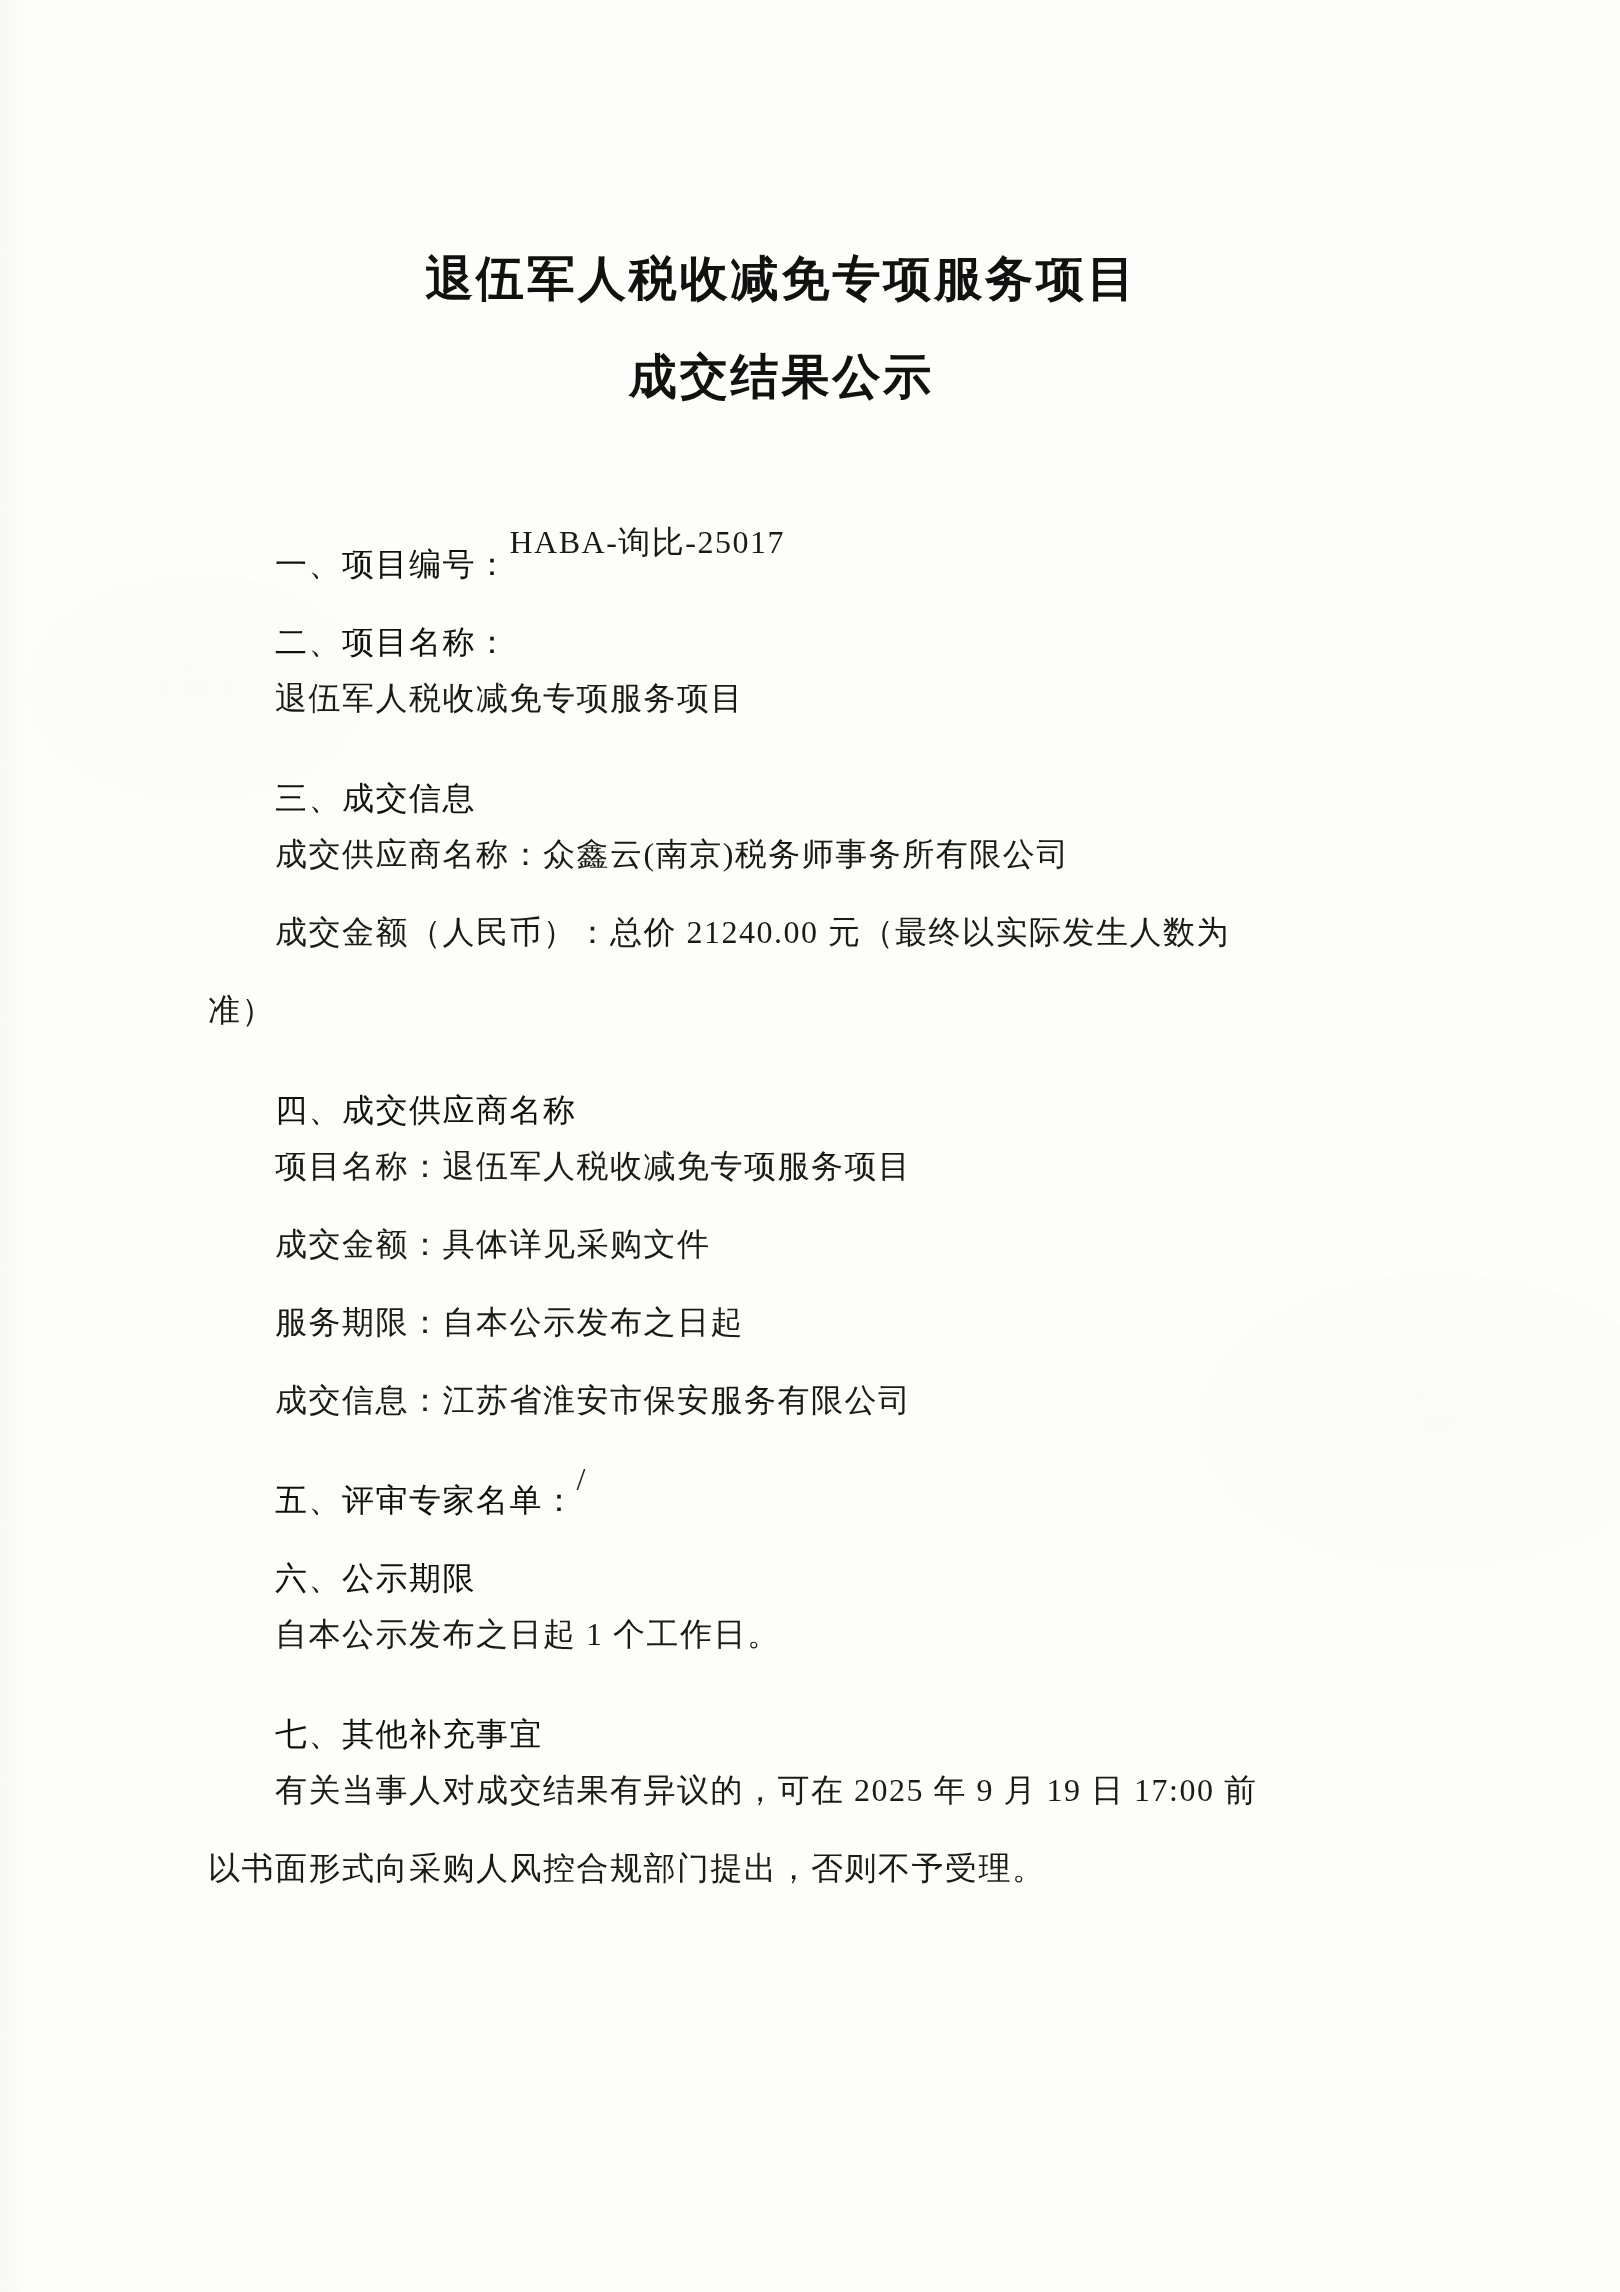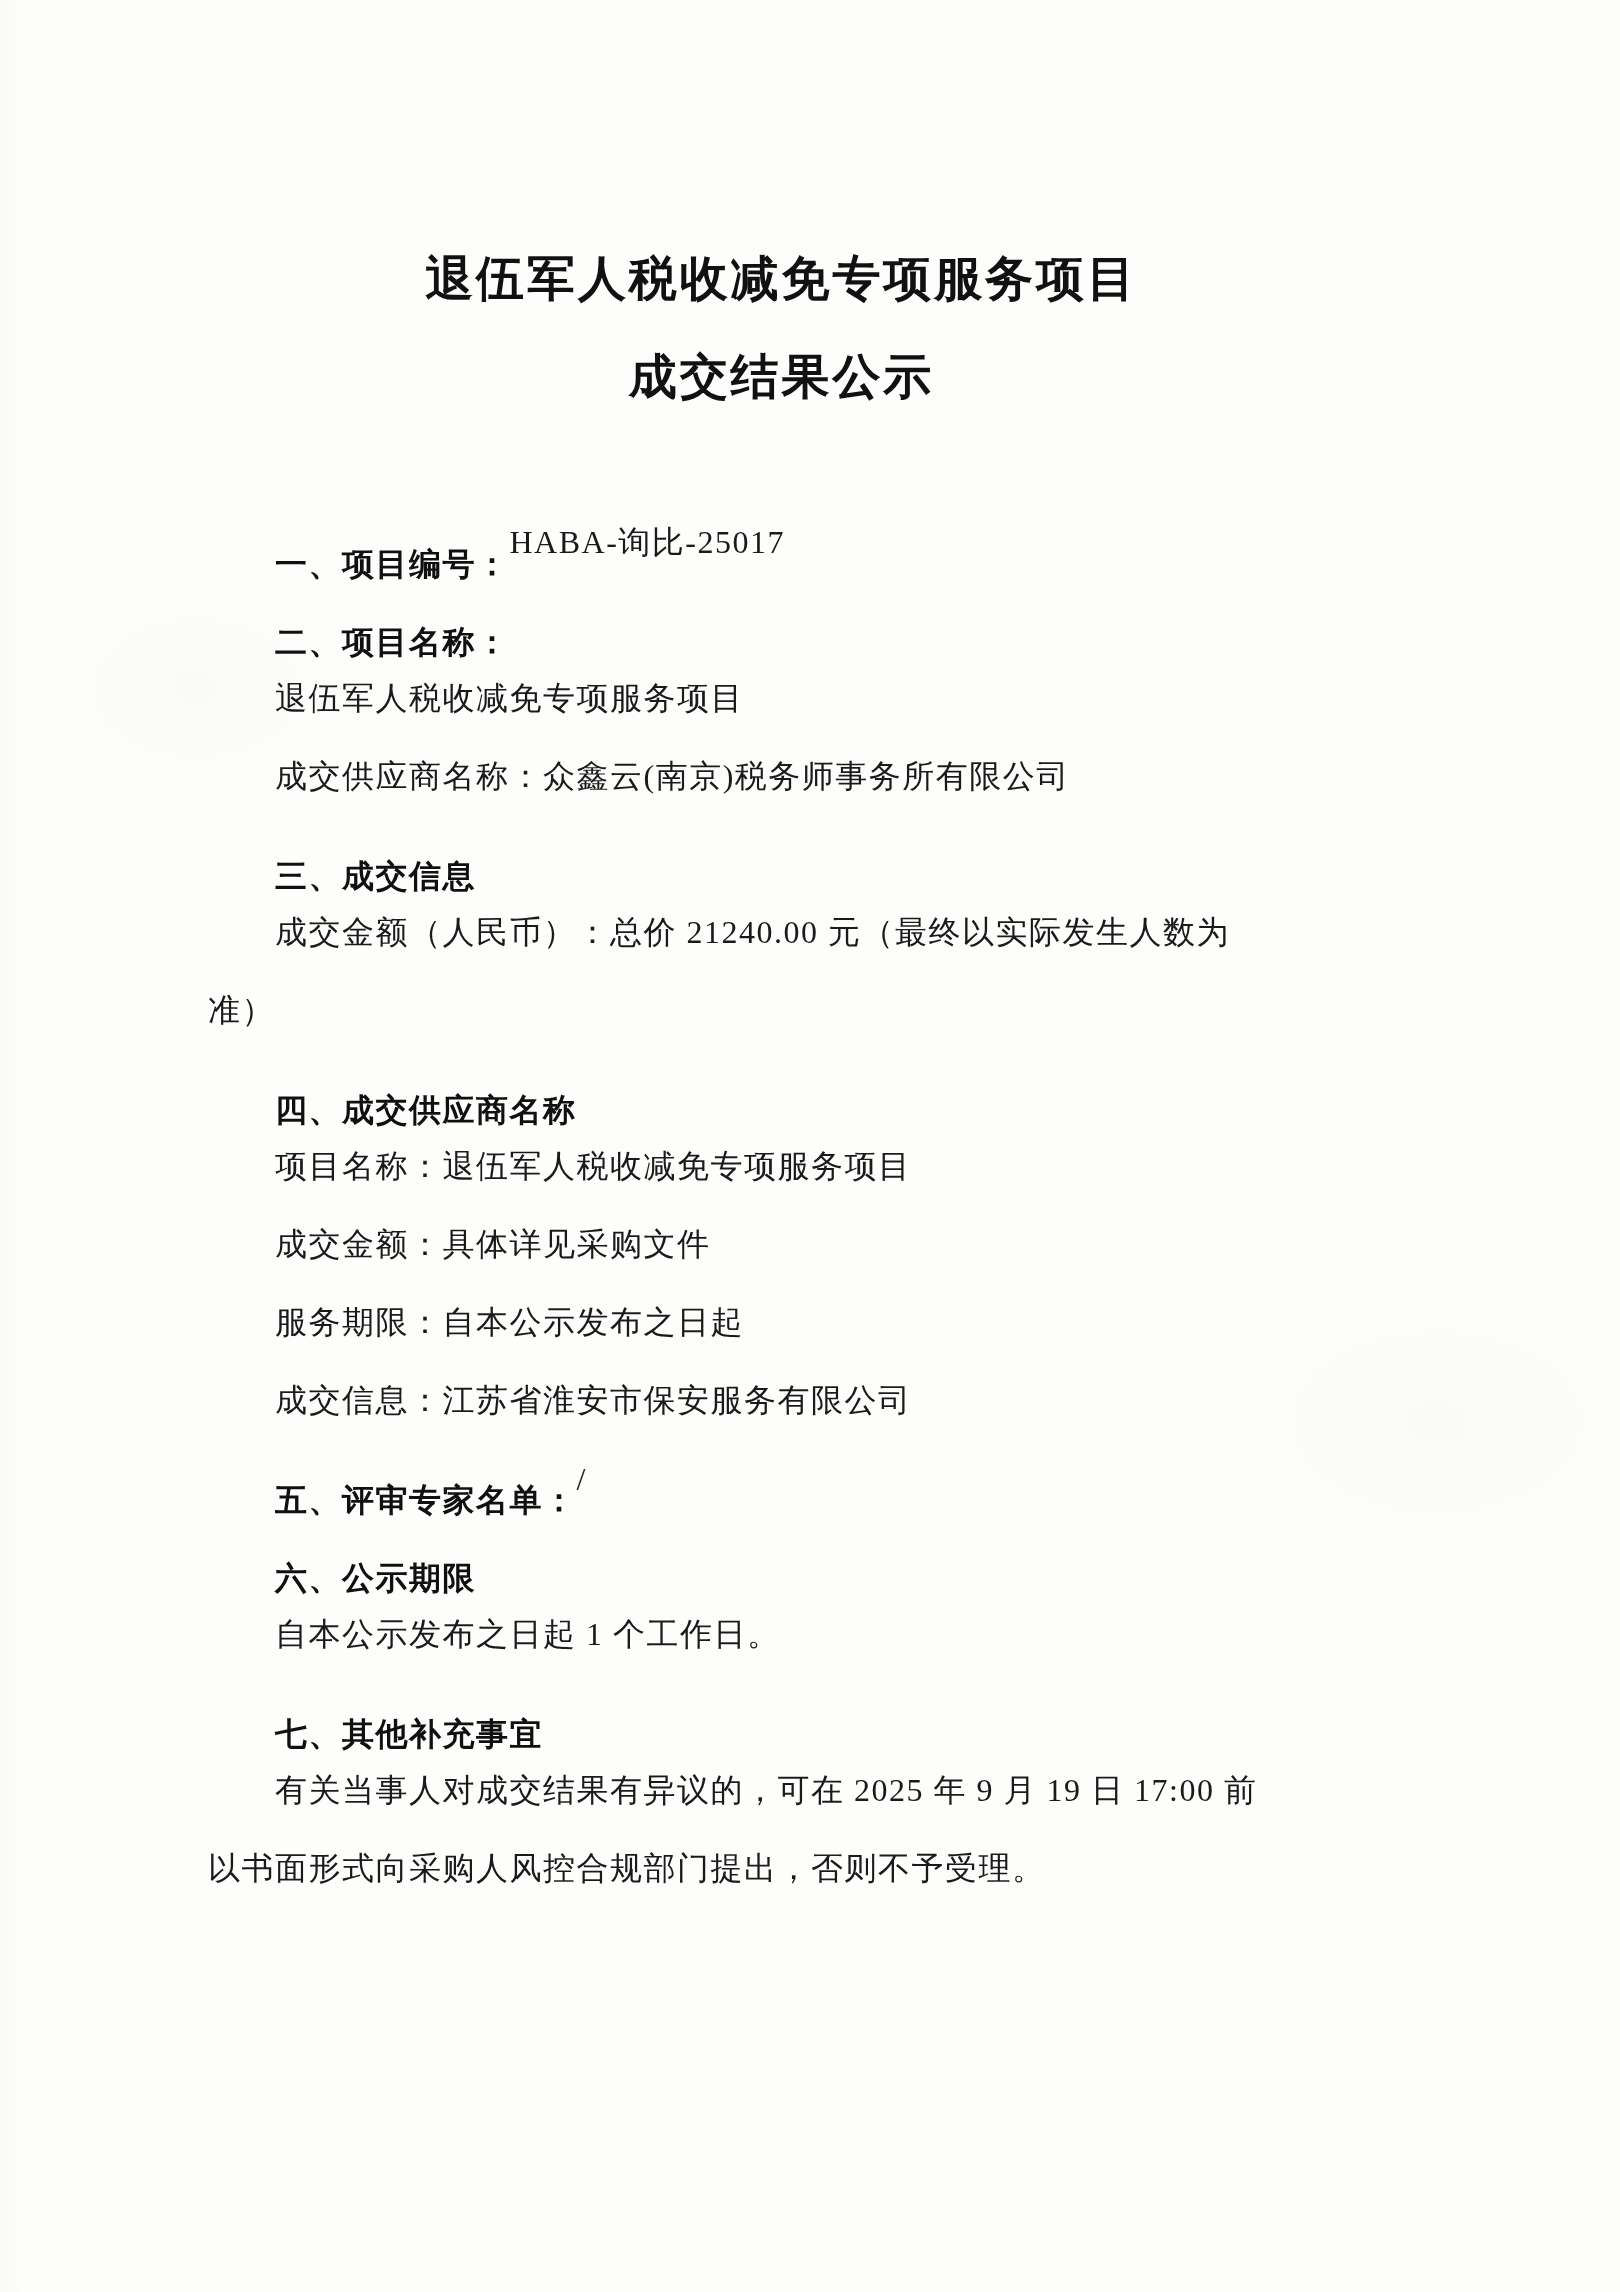--- a/index.html
+++ b/index.html
@@ -37,21 +37,21 @@
   .line {
     height:78px;
     display:flex;
     align-items:center;
     font-size:32px;
     letter-spacing:1.5px;
     white-space:pre;
     color:#1a1a1a;
   }
   .line.indent { padding-left:67px; }
-  .lbl { font-weight:700; color:#101010;margin-top:44px; }
+  .lbl { font-weight:400; color:#101010;margin-top:44px; }
   .val { font-weight:400; }
 </style>
 </head>
 <body>
 
 <div class="page">
   <div class="doc">
 
     <div class="title">退伍军人税收减免专项服务项目</div>
     <div class="title">成交结果公示</div>
@@ -63,25 +63,25 @@
 
     <div class="line indent">
       <span class="lbl">二、项目名称：</span><span class="val"></span>
     </div>
 
     <div class="line indent">
       <span class="lbl"></span><span class="val">退伍军人税收减免专项服务项目</span>
     </div>
 
     <div class="line indent">
-      <span class="lbl"></span><span class="val">成交供应商名称：众鑫云(南京)税务师事务所有限公司</span>
+      <span class="lbl">三、成交信息</span><span class="val"></span>
     </div>
 
     <div class="line indent">
-      <span class="lbl">三、成交信息</span><span class="val"></span>
+      <span class="lbl"></span><span class="val">成交供应商名称：众鑫云(南京)税务师事务所有限公司</span>
     </div>
 
     <div class="line indent">
       <span class="lbl"></span><span class="val">成交金额（人民币）：总价 21240.00 元（最终以实际发生人数为</span>
     </div>
 
     <div class="line">
       <span class="lbl"></span><span class="val">准）</span>
     </div>
 

